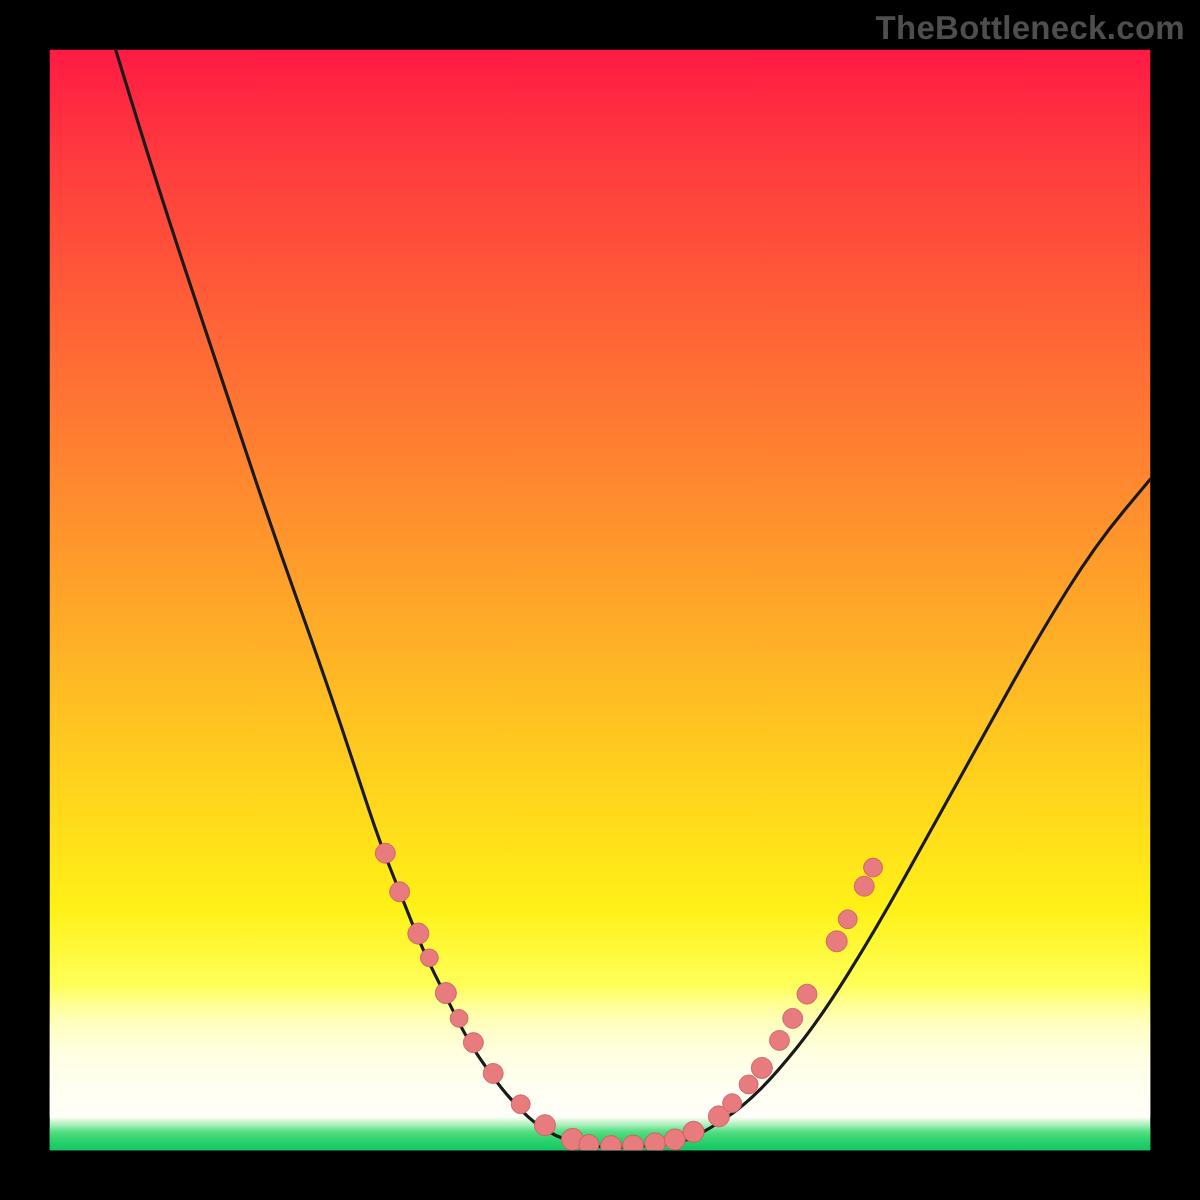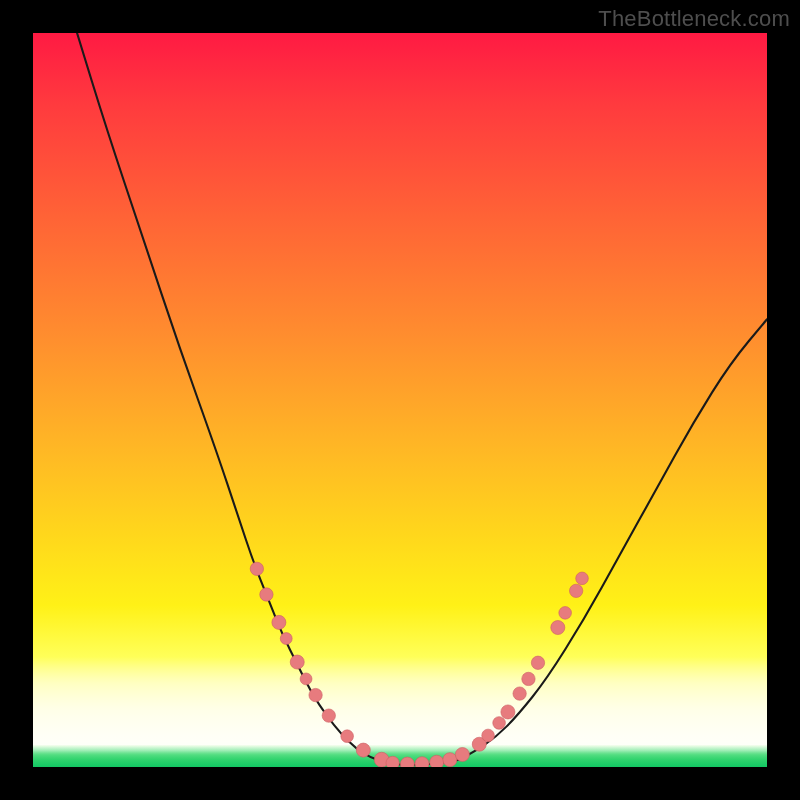--- a/index.html
+++ b/index.html
@@ -17,21 +17,21 @@
     top: 0;
     width: 800px;
     height: 800px;
     background: #000;
   }
   .watermark {
     position: absolute;
     top: 6px;
     right: 10px;
     font-size: 22px;
-    font-weight: 400;
+    font-weight: 700;
     color: #4e4e4e;
     letter-spacing: 0.2px;
     z-index: 50;
   }
   .plot {
     position: absolute;
     left: 33px;
     top: 33px;
     width: 734px;
     height: 734px;

